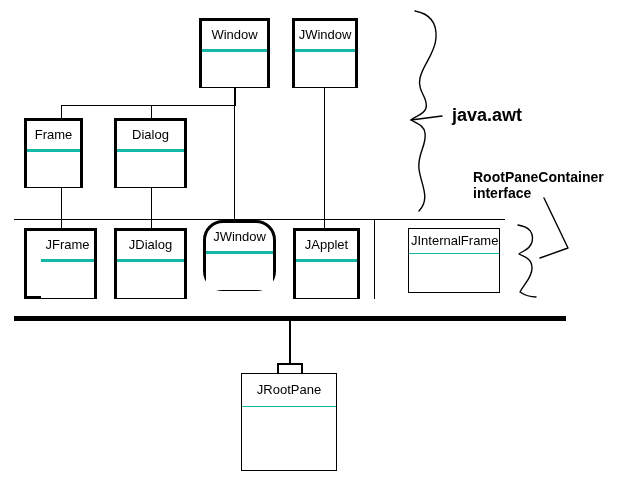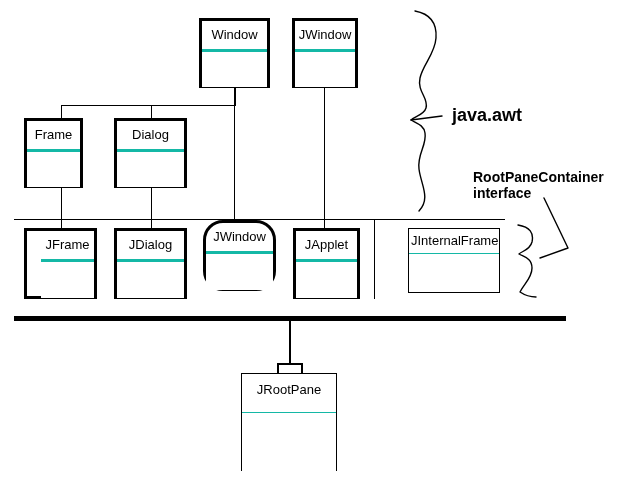--- a/index.html
+++ b/index.html
@@ -168,21 +168,21 @@
     <div class="uml-title">JApplet</div>
     <div class="uml-body" style="height:36px;"></div>
   </div>
 
   <div class="uml-box thin" style="left:408px; top:228px; width:92px; height:65px;">
     <div class="uml-title" style="padding:5px 2px 6px 2px;">JInternalFrame</div>
     <div class="uml-body" style="height:36px;"></div>
   </div>
 
   <div class="uml-box thin" style="left:241px; top:373px; width:96px; height:98px;">
-    <div class="uml-title" style="padding:9px 2px 16px 2px;">JRootPane</div>
+    <div class="uml-title" style="padding:9px 2px 10px 2px;">JRootPane</div>
     <div class="uml-body" style="height:62px;"></div>
   </div>
 
   <svg class="brace-svg" width="60" height="210" viewBox="0 0 60 210" style="left:395px; top:8px;">
     <path d="M 20 3
              C 36 6, 42 16, 41 30
              C 40 46, 28 56, 25 70
              C 22 84, 34 90, 31 100
              C 29 107, 20 108, 16 112
              C 21 115, 29 117, 30 125

